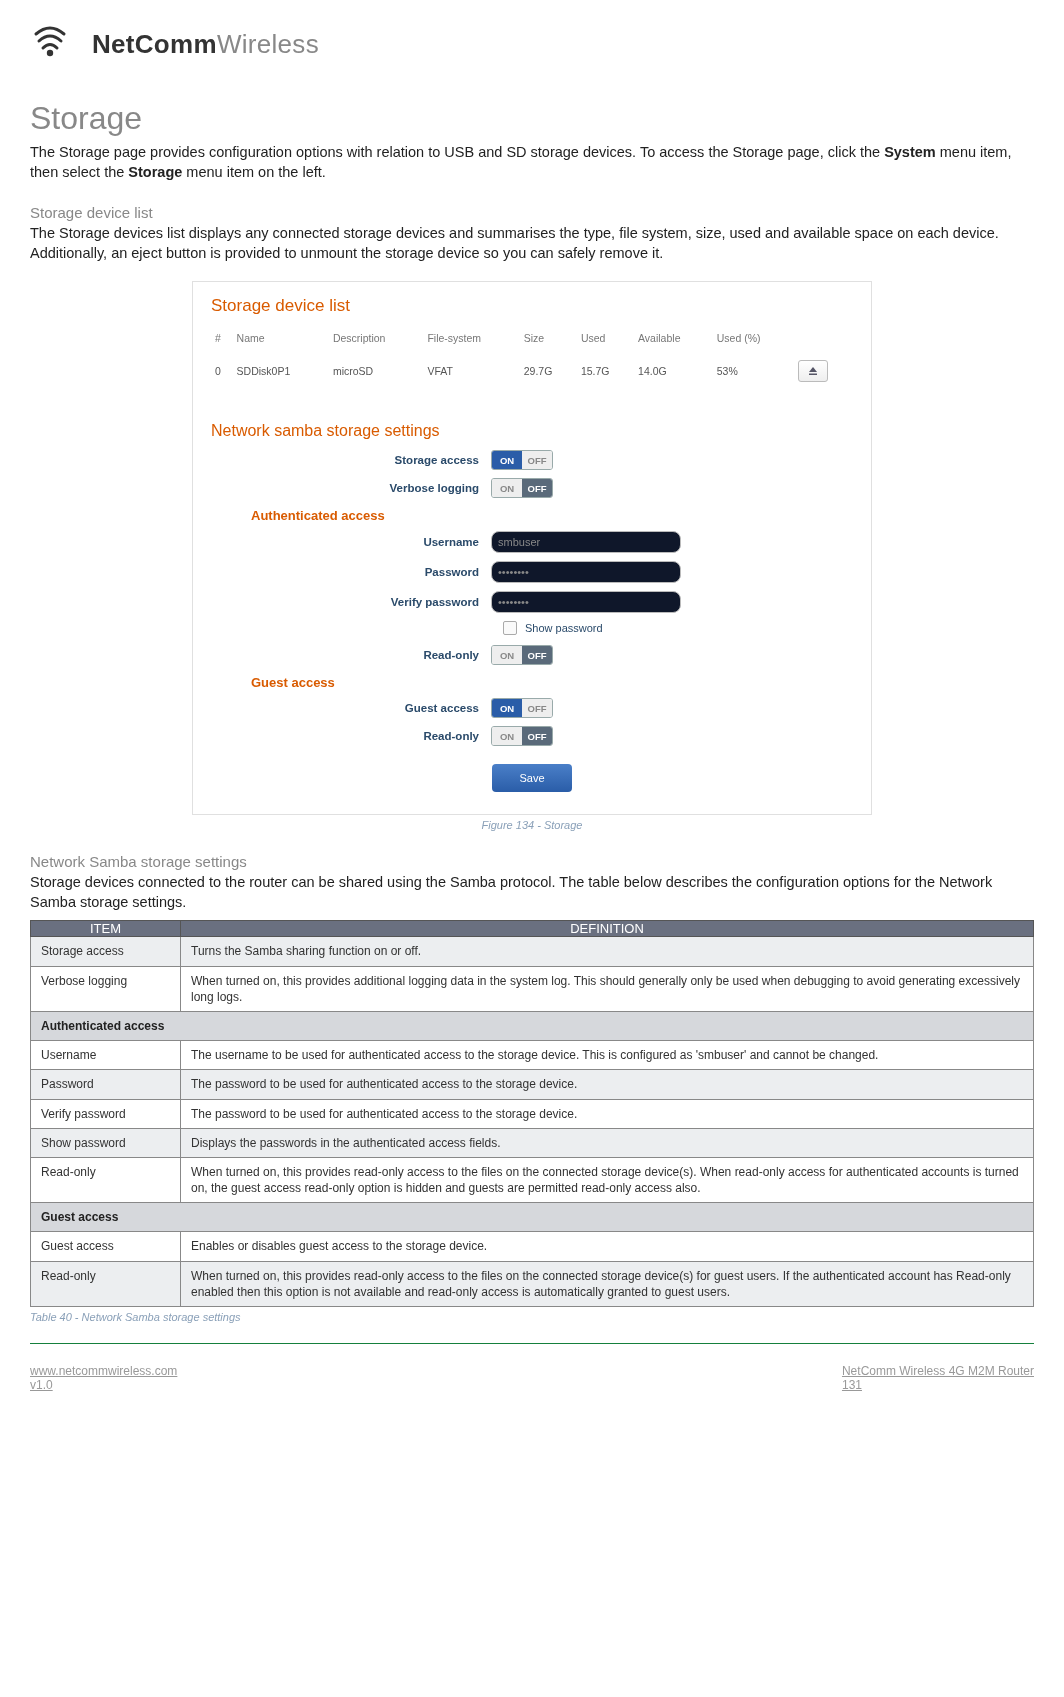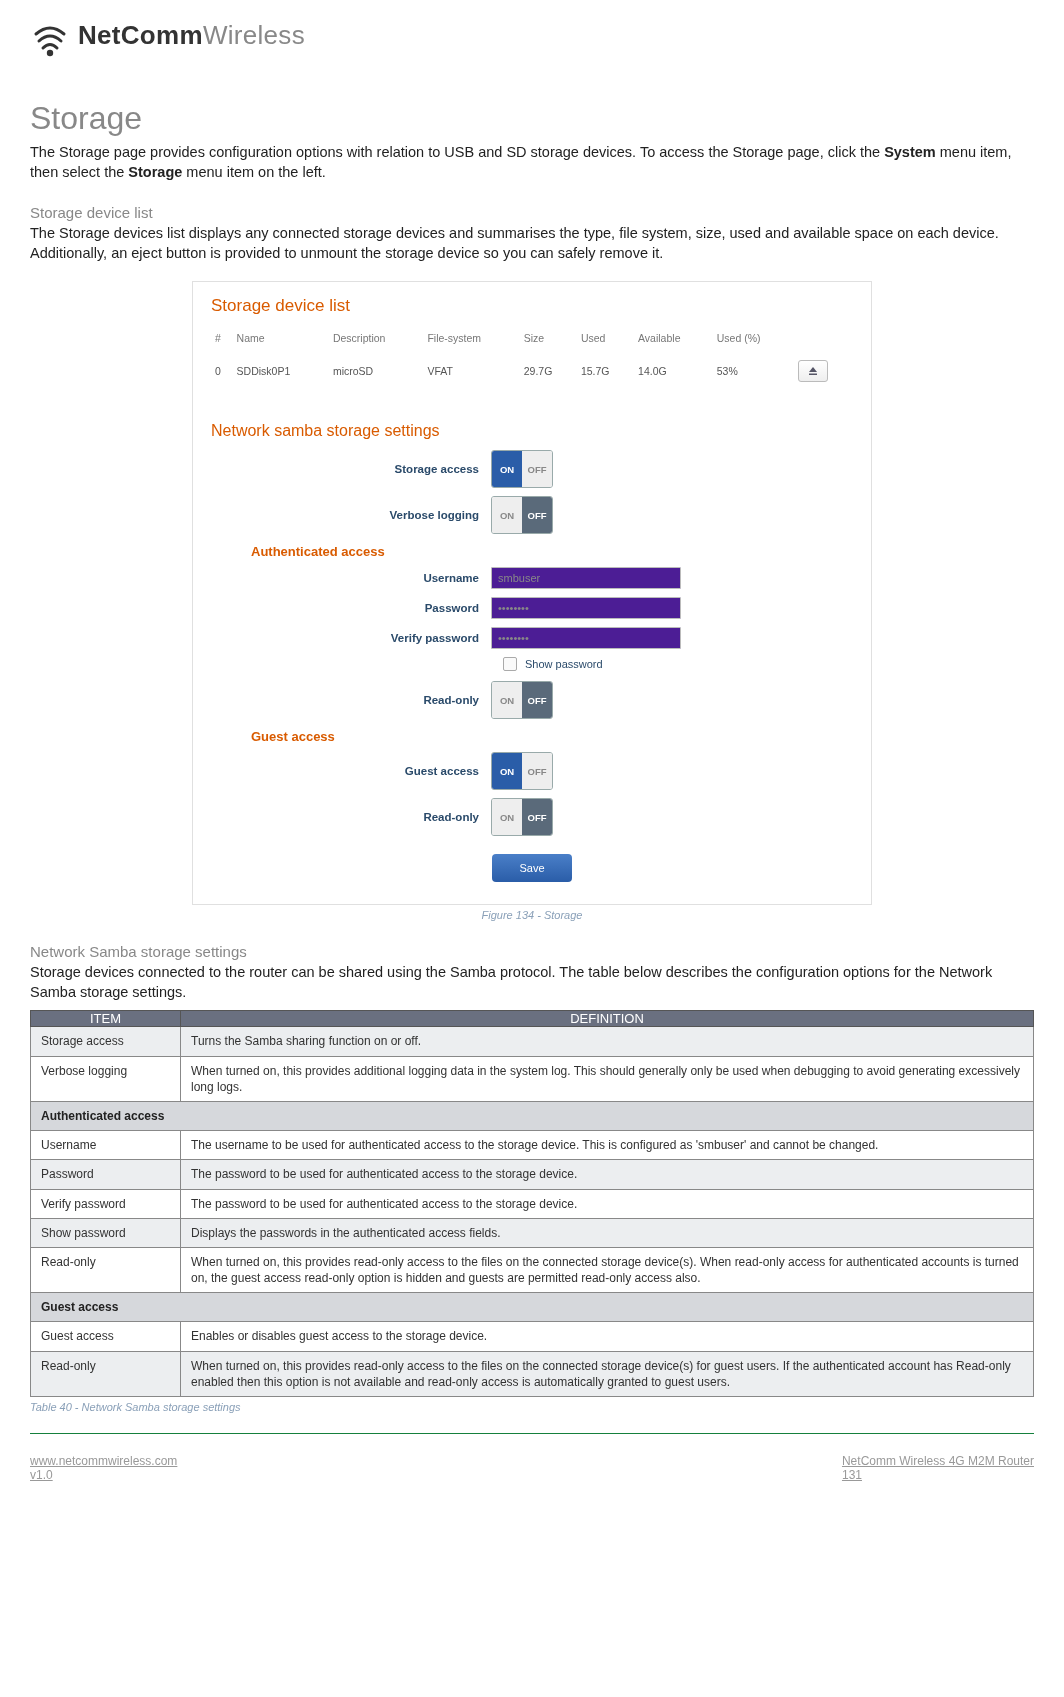--- a/index.html
+++ b/index.html
@@ -6,21 +6,21 @@
   body {
     font-family: Arial, Helvetica, sans-serif;
     width: 1064px;
     margin: 0 auto;
     background: #fff;
     color: #333;
     padding: 20px 30px 15px 30px;
     font-size: 14px;
   }
   
-  .brand { display:flex; align-items:flex-start; gap:8px; margin-bottom:40px; }
+  .brand { display:flex; align-items:flex-end; gap:22px; margin-bottom:40px; }
   .brand svg { flex-shrink:0; }
   .brand-text { font-size:26px; letter-spacing:0.3px; }
   .brand-text .bold { font-weight:700; color:#333; }
   .brand-text .light { font-weight:300; color:#888; }
   
   h1.page-title { font-size:32px; font-weight:300; color:#888; margin-bottom:6px; }
   h2.sub { font-size:15px; font-weight:400; color:#888; margin-top:22px; margin-bottom:3px; }
   p.body { font-size:14.5px; color:#222; line-height:1.35; margin-bottom:2px; }
   p.body b { font-weight:700; }
   
@@ -37,30 +37,30 @@
   .storage-table td { padding:10px 4px; }
   .eject-btn {
     display:inline-flex; align-items:center; justify-content:center;
     width:30px; height:22px; border:1px solid #bbb; border-radius:3px;
     background:linear-gradient(#fff,#eee); cursor:pointer;
   }
   .form-row { display:flex; align-items:center; margin:8px 0; }
   .form-label { width:280px; text-align:right; font-size:11.5px; font-weight:700; color:#2a4a6a; padding-right:12px; }
   .toggle {
     display:inline-flex; border:1px solid #9aa; border-radius:3px; overflow:hidden;
-    font-size:9.5px; font-weight:700; height:38px; cursor:pointer;
+    font-size:9.5px; font-weight:700; height:20px; cursor:pointer;
   }
   .toggle span { display:flex; align-items:center; justify-content:center; width:30px; }
   .toggle .on { background:#2a5da8; color:#fff; }
   .toggle .off { background:#eee; color:#888;text-align:center; }
   .toggle.offsel .on { background:#eee; color:#888; }
   .toggle.offsel .off { background:#5a6a7a; color:#fff; }
   .text-input {
-    width:190px; height:22px; border:1px solid #bbb; border-radius:1px;
-    padding:2px 6px; font-size:11px; color:#888; background:#4c1d95;
+    width:190px; height:22px; border:1px solid #bbb; border-radius:8px;
+    padding:2px 6px; font-size:11px; color:#888; background:#0f172a;
   }
   .checkbox-row { display:flex; align-items:center; gap:8px; margin-left:292px; margin-top:4px; margin-bottom:10px; font-size:11px; color:#2a4a6a; font-weight:400; }
   .checkbox-box { width:14px; height:14px; border:1px solid #aaa; border-radius:2px; background:#fafafa; }
   .save-btn {
     display:block; margin:18px auto 0; width:80px; height:28px;
     background:linear-gradient(#4a7fc8,#2a5da8); border:none; border-radius:4px;
     color:#fff; font-size:11px; font-weight:400; cursor:pointer;
   }
   .fig-caption, .tbl-caption { font-size:11px; font-style:italic; color:#8aa0b8; text-align:left; margin-top:4px; }
   

